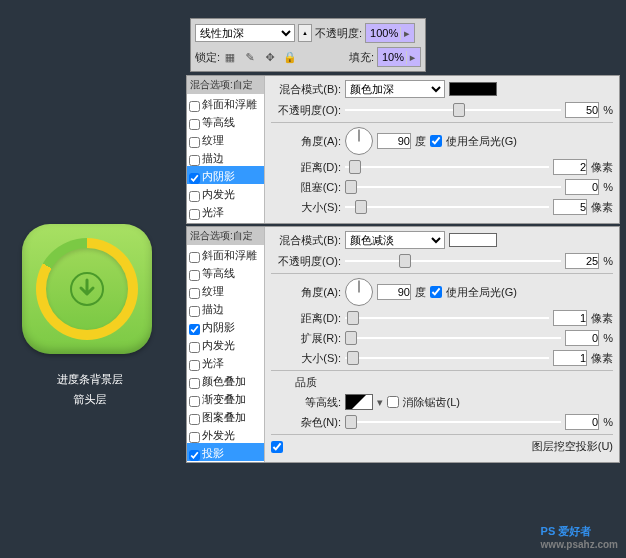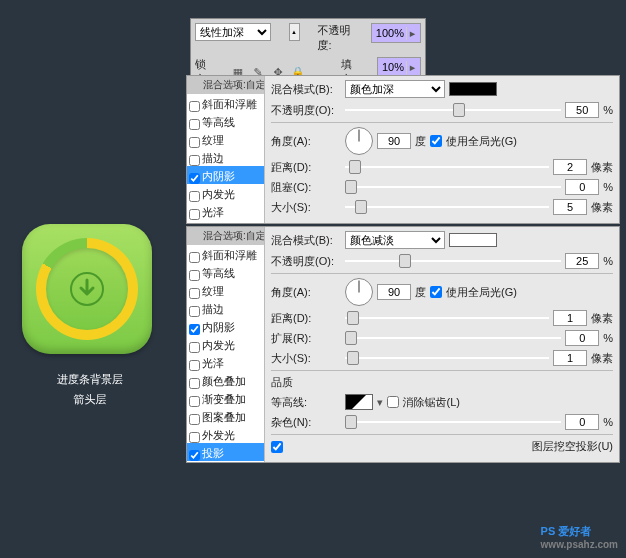--- a/index.html
+++ b/index.html
@@ -1,52 +1,52 @@
 <!DOCTYPE html>
 <html><head>
 <meta charset="utf-8">
 <style>
 *{box-sizing:border-box;margin:0;padding:0;font-family:"Microsoft YaHei",Arial,sans-serif;font-size:11px}
 body{background:#2b3540;width:626px;height:558px;position:relative;overflow:hidden}
 .top-bar{position:absolute;left:190px;top:18px;width:236px;background:#d4d4d4;border:1px solid #888;padding:2px}
-.tb-row{display:flex;gap:18px;padding:2px}
+.tb-row{display:flex;align-items:center;gap:3px;padding:2px}
 select.blend{width:100px;height:18px;background:#fff;border:1px solid #999;font-size:11px}
 .tb-label{font-size:11px;color:#222}
 .pct-box{display:inline-flex;align-items:center;border:1px solid #999;background:#c4b5fd;height:20px;padding:0 2px}
 .pct-box span{padding:0 2px}
 .pct-box .arrow{width:12px;text-align:center;border-left:1px solid #ccc;color:#555}
 .lock-icons{display:flex;gap:6px;align-items:center}
 .lock-icons span{width:14px;height:14px;display:flex;align-items:center;justify-content:center;color:#555}
 .icon-preview{position:absolute;left:22px;top:224px;width:130px;height:130px;border-radius:28px;background:linear-gradient(#a8e063,#7bc944);box-shadow:inset 0 -4px 8px rgba(0,0,0,0.2),0 2px 4px rgba(0,0,0,0.3)}
 .ring{position:absolute;left:14px;top:14px;width:102px;height:102px;border-radius:50%;background:conic-gradient(#f5d020 0deg 300deg,#7bc944 300deg 360deg)}
 .ring::after{content:"";position:absolute;left:10px;top:10px;width:82px;height:82px;border-radius:50%;background:linear-gradient(#9dd858,#7bc944);box-shadow:inset 0 2px 4px rgba(0,0,0,0.15)}
 .arrow-dl{position:absolute;left:50%;top:50%;transform:translate(-50%,-50%);z-index:2}
 .arrow-dl svg{display:block}
 .caption{position:absolute;left:0;top:370px;width:180px;text-align:center;color:#fff;font-size:18px;line-height:1.8}
 .panel-group{position:absolute;left:186px;top:75px;right:6px}
 .panel{display:flex;background:#e8e8e8;border:1px solid #999;margin-bottom:2px}
 .style-list{width:78px;background:#fff;border-right:1px solid #bbb}
-.style-list .hdr{background:#c8c8c8;padding:2px 16px;font-size:10px;color:#333;white-space:nowrap;overflow:hidden}
+.style-list .hdr{background:#c8c8c8;padding:2px 3px;font-size:10px;color:#333;white-space:nowrap;overflow:hidden}
 .style-list .item{display:flex;align-items:flex-end;padding:0 2px;height:18px;font-size:11px;color:#222;white-space:nowrap}
 .style-list .item.sel{background:#3399ff;color:#fff}
 .style-list .item input{margin-right:2px;width:11px;height:11px}
 .settings{flex:1;padding:4px 6px;background:#e8e8e8}
 .srow{display:flex;align-items:center;gap:4px;margin-bottom:4px;font-size:11px;color:#222}
-.srow .lbl{min-width:70px;}
+.srow .lbl{min-width:70px;text-align:right}
 .swatch{width:48px;height:14px;border:1px solid #666;background:#000}
 .swatch.white{background:#fff}
 .slider{flex:1;height:14px;position:relative;background:linear-gradient(#fff,#fff) center/100% 2px no-repeat}
 .slider::after{content:"";position:absolute;width:10px;height:12px;background:#ddd;border:1px solid #888;border-radius:2px;top:0}
 .slider.v50::after{left:50%}
 .slider.v25::after{left:25%}
 .slider.v0::after{left:0}
 .slider.v2::after{left:2%}
 .slider.v5::after{left:5%}
 .slider.v1::after{left:1%}
-.numbox{width:34px;height:16px;border:1px solid #999;background:#fff;text-align:center;font-size:11px}
+.numbox{width:34px;height:16px;border:1px solid #999;background:#fff;text-align:right;font-size:11px}
 .angle-dial{width:28px;height:28px;border:1px solid #888;border-radius:50%;background:#fff;position:relative}
 .angle-dial::after{content:"";position:absolute;left:50%;top:50%;width:12px;height:1px;background:#333;transform-origin:left;transform:rotate(-90deg)}
 .chk{width:12px;height:12px}
 hr.sep{border:none;border-top:1px solid #bbb;margin:4px 0}
 .grad-swatch{width:28px;height:16px;border:1px solid #666;background:linear-gradient(135deg,#000 0 49%,#fff 51% 100%)}
 .watermark{position:absolute;right:8px;bottom:8px;color:#3399ff;font-size:16px;font-weight:bold;opacity:0.9}
 .watermark .sub{color:#888;font-size:10px;font-weight:bold}
 </style>
 </head>
 <body>
@@ -259,21 +259,21 @@
         <span>%</span>
       </div>
       <div class="srow">
         <span class="lbl">大小(S):</span>
         <div class="slider v1"></div>
         <input class="numbox" value="1" style="">
         <span>像素</span>
       </div>
       <hr class="sep">
       <div class="srow">
-          <span class="lbl" style="text-align:left">品质</span>
+          <span class="lbl" style="text-align:center">品质</span>
         </div>
       <div class="srow">
         <span class="lbl">等高线:</span>
         <span class="grad-swatch"></span>
         <span style="color:#555">▾</span>
         <input type="checkbox" class="chk" style="">
         <span>消除锯齿(L)</span>
       </div>
       <div class="srow">
         <span class="lbl">杂色(N):</span>

